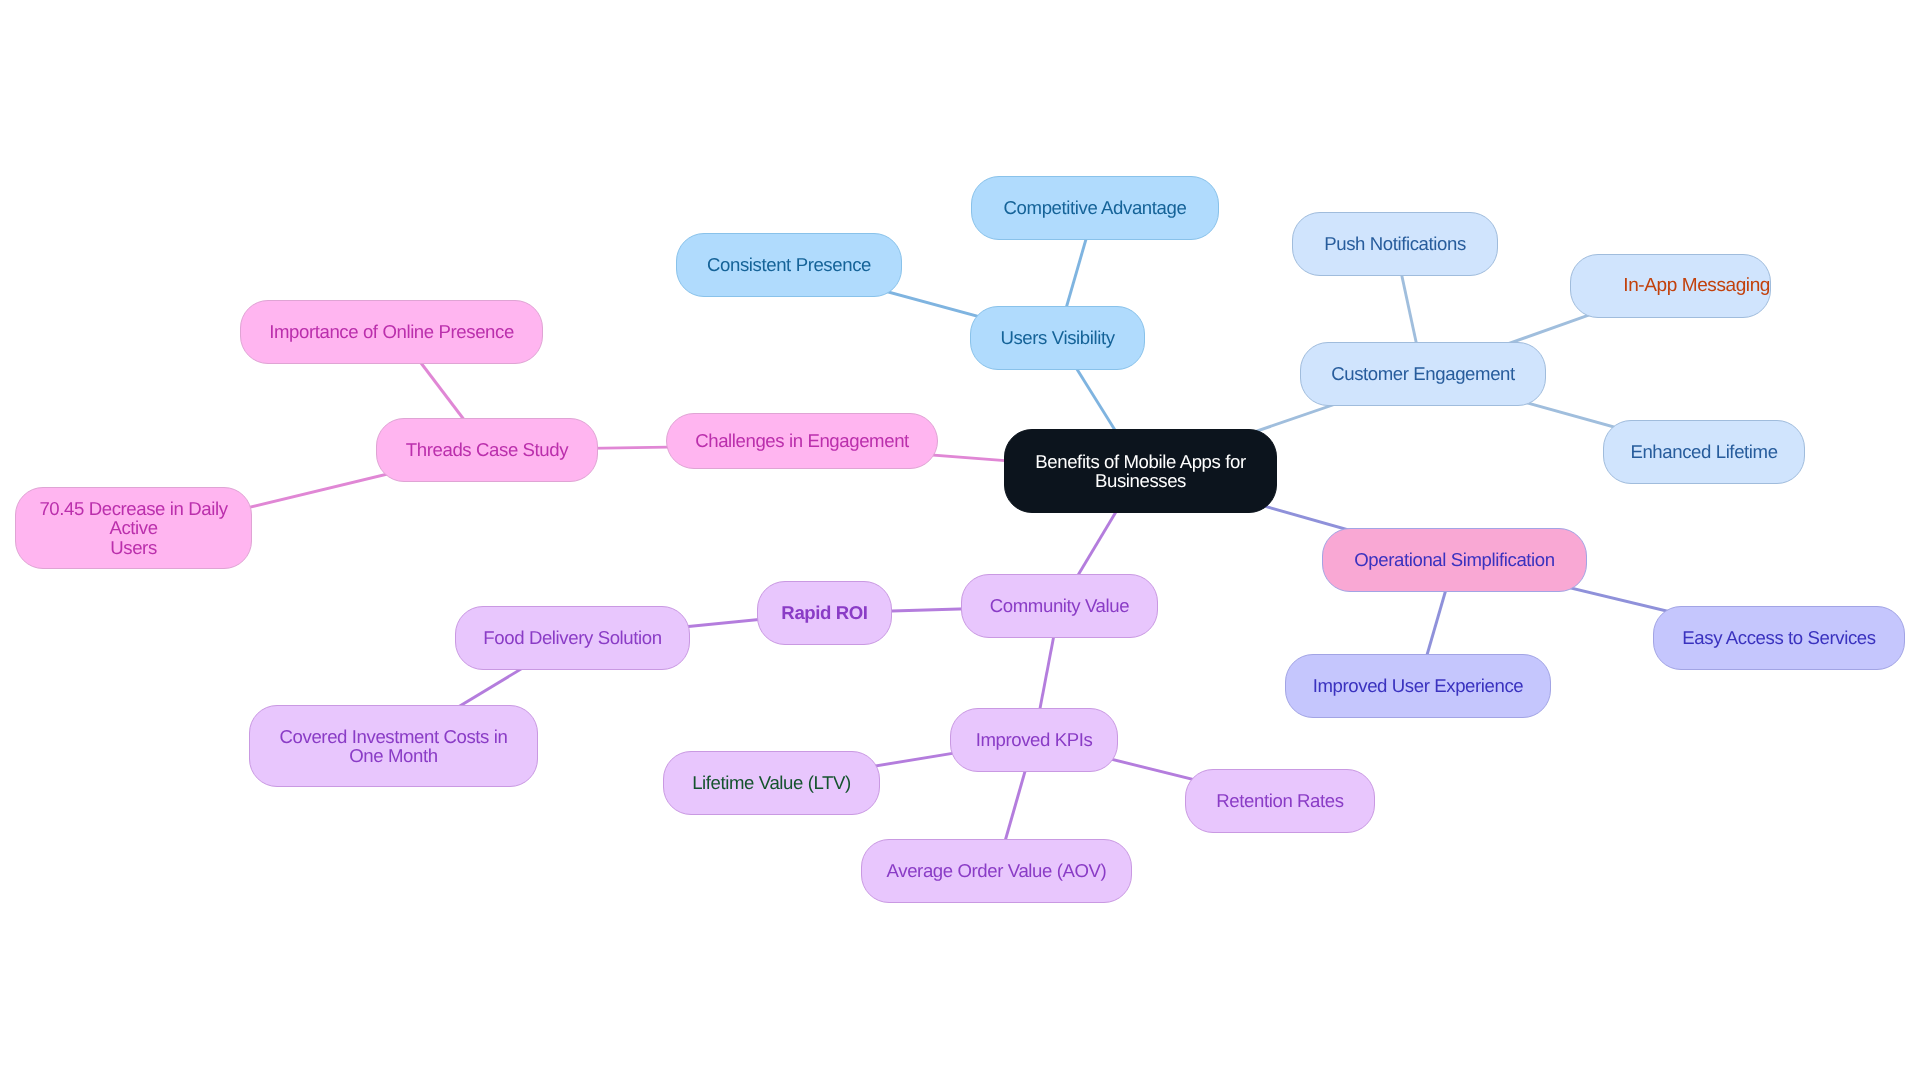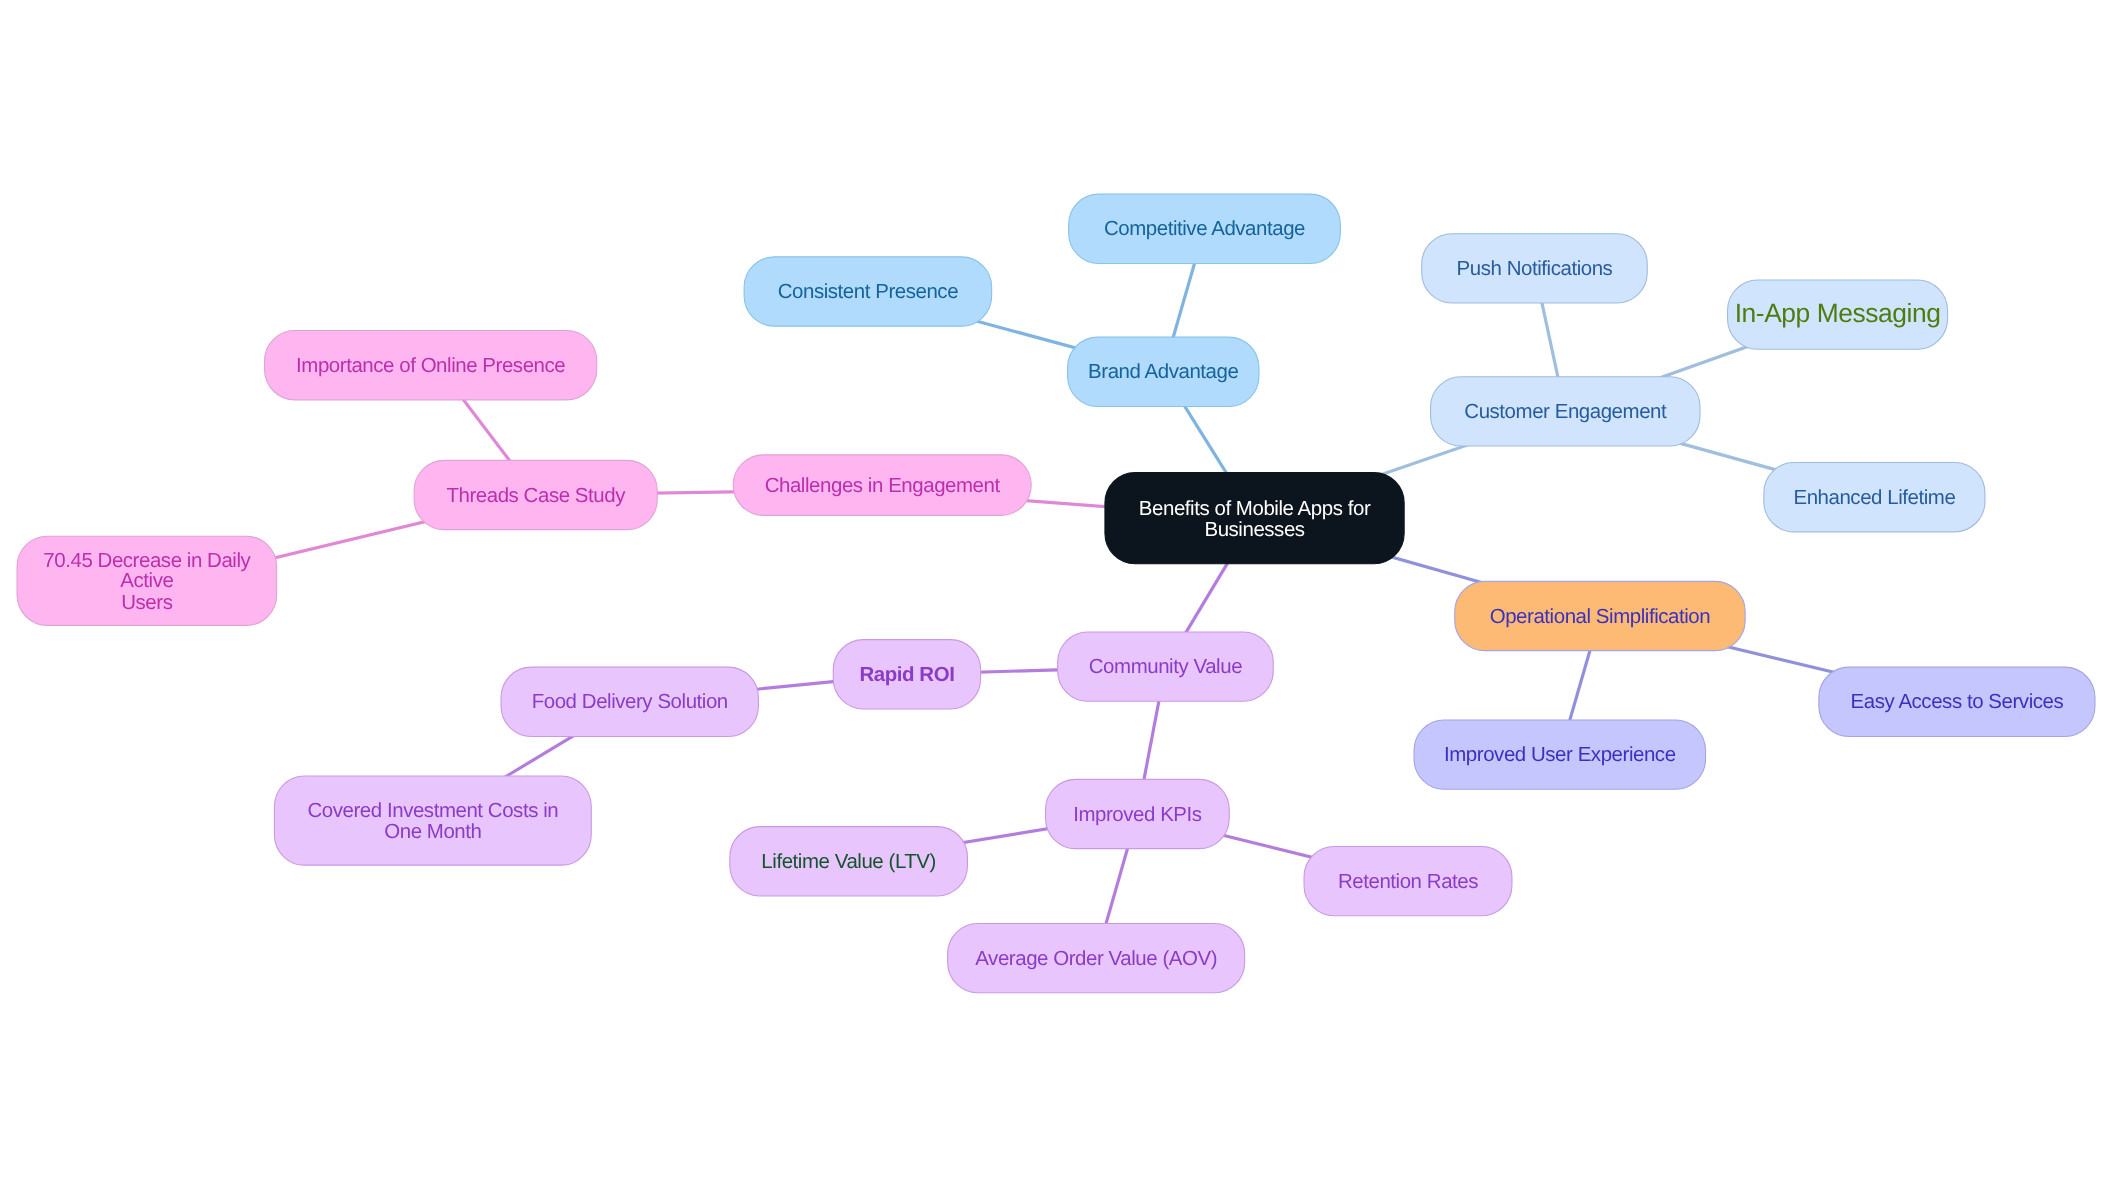--- a/index.html
+++ b/index.html
@@ -45,35 +45,35 @@
         <span>Benefits of Mobile Apps for
 Businesses</span>
       </div>
     <div class="node" style="left: 971px; top: 176px; width: 248px; height: 64px; background: rgb(176, 219, 253); border-color: rgb(137, 194, 234); color: rgb(21, 99, 152); font-size: 18.6px; border-radius: 28px;">
         <span>Competitive Advantage</span>
       </div>
     <div class="node" style="left: 676px; top: 233px; width: 226px; height: 64px; background: rgb(176, 219, 253); border-color: rgb(137, 194, 234); color: rgb(21, 99, 152); font-size: 18.6px; border-radius: 28px;">
         <span>Consistent Presence</span>
       </div>
     <div class="node" style="left: 970px; top: 306px; width: 175px; height: 64px; background: rgb(176, 219, 253); border-color: rgb(137, 194, 234); color: rgb(21, 99, 152); font-size: 18.6px; border-radius: 28px;">
-        <span>Brand Advantage</span>
+        <span>Users Visibility</span>
       </div>
     <div class="node" style="left: 1292px; top: 212px; width: 206px; height: 64px; background: rgb(208, 228, 253); border-color: rgb(160, 188, 220); color: rgb(39, 92, 156); font-size: 18.6px; border-radius: 28px;">
         <span>Push Notifications</span>
       </div>
-    <div class="node" style="left: 1570px; top: 254px; width: 201px; height: 64px; background: rgb(208, 228, 253); border-color: rgb(160, 188, 220); color: #4d7c0f; font-size: 24px; border-radius: 28px;">
+    <div class="node" style="left: 1570px; top: 254px; width: 201px; height: 64px; background: rgb(208, 228, 253); border-color: rgb(160, 188, 220); color: #c2410c; font-size: 19px; border-radius: 28px; justify-content: flex-end;">
         <span>In-App Messaging</span>
       </div>
     <div class="node" style="left: 1300px; top: 342px; width: 246px; height: 64px; background: rgb(208, 228, 253); border-color: rgb(160, 188, 220); color: rgb(39, 92, 156); font-size: 18.6px; border-radius: 28px;">
         <span>Customer Engagement</span>
       </div>
     <div class="node" style="left: 1603px; top: 420px; width: 202px; height: 64px; background: rgb(208, 228, 253); border-color: rgb(160, 188, 220); color: rgb(39, 92, 156); font-size: 18.6px; border-radius: 28px;">
         <span>Enhanced Lifetime</span>
       </div>
-    <div class="node" style="left: 1322px; top: 528px; width: 265px; height: 64px; background: #fdba74; border-color: rgb(162, 164, 228); color: rgb(58, 50, 191); font-size: 18.6px; border-radius: 28px;">
+    <div class="node" style="left: 1322px; top: 528px; width: 265px; height: 64px; background: #f9a8d4; border-color: rgb(162, 164, 228); color: rgb(58, 50, 191); font-size: 18.6px; border-radius: 28px;">
         <span>Operational Simplification</span>
       </div>
     <div class="node" style="left: 1653px; top: 606px; width: 252px; height: 64px; background: rgb(197, 198, 253); border-color: rgb(162, 164, 228); color: rgb(58, 50, 191); font-size: 18.6px; border-radius: 28px;">
         <span>Easy Access to Services</span>
       </div>
     <div class="node" style="left: 1285px; top: 654px; width: 266px; height: 64px; background: rgb(197, 198, 253); border-color: rgb(162, 164, 228); color: rgb(58, 50, 191); font-size: 18.6px; border-radius: 28px;">
         <span>Improved User Experience</span>
       </div>
     <div class="node" style="left: 961px; top: 574px; width: 197px; height: 64px; background: rgb(232, 198, 253); border-color: rgb(201, 153, 226); color: rgb(138, 60, 198); font-size: 18.6px; border-radius: 28px;">
         <span>Community Value</span>

